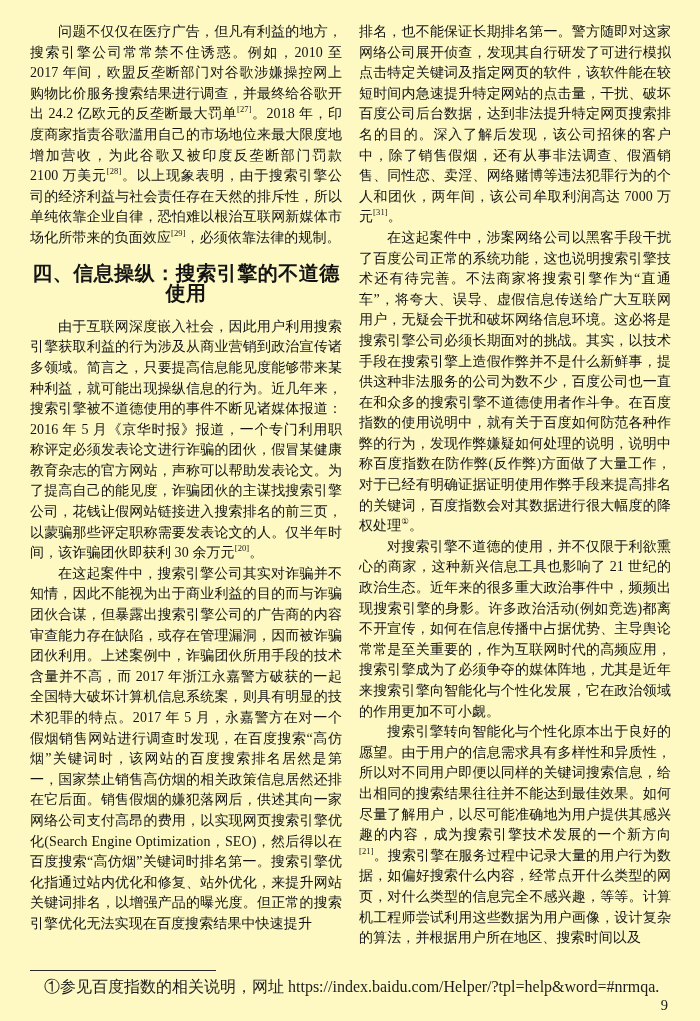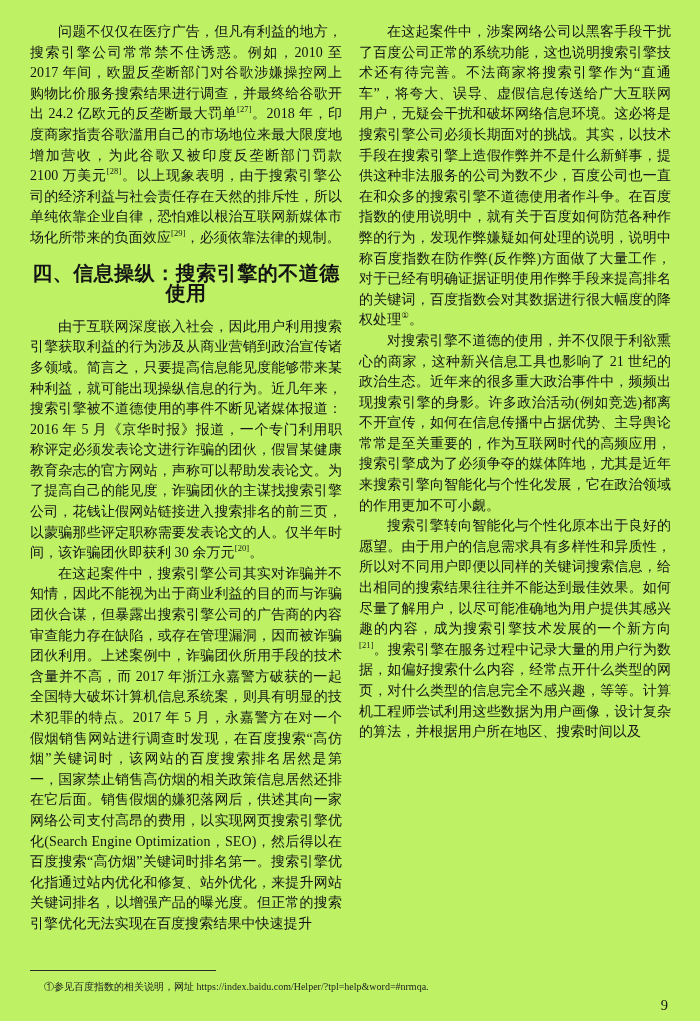--- a/index.html
+++ b/index.html
@@ -5,21 +5,21 @@
   html, body {
     margin: 0;
     padding: 0;
     overflow: hidden;
     background: #f4f4f2;
   }
   .page {
     position: relative;
     width: 700px;
     height: 1021px;
-    background: #bef264;
+    background: #fef9c3;
     font-family: "Liberation Serif", "DejaVu Serif", serif;
     color: #141414;
     overflow: hidden;
   }
   .columns {
     position: absolute;
     top: 22px;
     left: 30px;
     display: flex;
     gap: 17px;
@@ -54,21 +54,21 @@
     left: 30px;
     bottom: 50px;
     width: 186px;
     border-top: 1.3px solid #2a2a2a;
   }
   .footnote {
     position: absolute;
     left: 30px;
     bottom: 26px;
     width: 640px;
-    font-size: 10px;
+    font-size: 16px;
     line-height: 17px;
     padding-left: 14px;
     color: #1c1c1c;
   }
   .page-number {
     position: absolute;
     right: 32px;
     bottom: 7px;
     font-size: 14.5px;
     color: #141414;
@@ -79,20 +79,21 @@
 
 <div class="page">
   <div class="columns">
     <div class="col">
         <p class="para indent">问题不仅仅在医疗广告，但凡有利益的地方，搜索引擎公司常常禁不住诱惑。例如，2010 至 2017 年间，欧盟反垄断部门对谷歌涉嫌操控网上购物比价服务搜索结果进行调查，并最终给谷歌开出 24.2 亿欧元的反垄断最大罚单<sup class="cite">[27]</sup>。2018 年，印度商家指责谷歌滥用自己的市场地位来最大限度地增加营收，为此谷歌又被印度反垄断部门罚款 2100 万美元<sup class="cite">[28]</sup>。以上现象表明，由于搜索引擎公司的经济利益与社会责任存在天然的排斥性，所以单纯依靠企业自律，恐怕难以根治互联网新媒体市场化所带来的负面效应<sup class="cite">[29]</sup>，必须依靠法律的规制。</p>
         <h2 class="section">四、信息操纵：搜索引擎的不道德使用</h2>
         <p class="para indent">由于互联网深度嵌入社会，因此用户利用搜索引擎获取利益的行为涉及从商业营销到政治宣传诸多领域。简言之，只要提高信息能见度能够带来某种利益，就可能出现操纵信息的行为。近几年来，搜索引擎被不道德使用的事件不断见诸媒体报道：2016 年 5 月《京华时报》报道，一个专门利用职称评定必须发表论文进行诈骗的团伙，假冒某健康教育杂志的官方网站，声称可以帮助发表论文。为了提高自己的能见度，诈骗团伙的主谋找搜索引擎公司，花钱让假网站链接进入搜索排名的前三页，以蒙骗那些评定职称需要发表论文的人。仅半年时间，该诈骗团伙即获利 30 余万元<sup class="cite">[20]</sup>。</p>
         <p class="para indent">在这起案件中，搜索引擎公司其实对诈骗并不知情，因此不能视为出于商业利益的目的而与诈骗团伙合谋，但暴露出搜索引擎公司的广告商的内容审查能力存在缺陷，或存在管理漏洞，因而被诈骗团伙利用。上述案例中，诈骗团伙所用手段的技术含量并不高，而 2017 年浙江永嘉警方破获的一起全国特大破坏计算机信息系统案，则具有明显的技术犯罪的特点。2017 年 5 月，永嘉警方在对一个假烟销售网站进行调查时发现，在百度搜索“高仿烟”关键词时，该网站的百度搜索排名居然是第一，国家禁止销售高仿烟的相关政策信息居然还排在它后面。销售假烟的嫌犯落网后，供述其向一家网络公司支付高昂的费用，以实现网页搜索引擎优化(Search Engine Optimization，SEO)，然后得以在百度搜索“高仿烟”关键词时排名第一。搜索引擎优化指通过站内优化和修复、站外优化，来提升网站关键词排名，以增强产品的曝光度。但正常的搜索引擎优化无法实现在百度搜索结果中快速提升</p>
       </div>
     <div class="col">
+        <p class="para">排名，也不能保证长期排名第一。警方随即对这家网络公司展开侦查，发现其自行研发了可进行模拟点击特定关键词及指定网页的软件，该软件能在较短时间内急速提升特定网站的点击量，干扰、破坏百度公司后台数据，达到非法提升特定网页搜索排名的目的。深入了解后发现，该公司招徕的客户中，除了销售假烟，还有从事非法调查、假酒销售、同性恋、卖淫、网络赌博等违法犯罪行为的个人和团伙，两年间，该公司牟取利润高达 7000 万元<sup class="cite">[31]</sup>。</p>
         <p class="para indent">在这起案件中，涉案网络公司以黑客手段干扰了百度公司正常的系统功能，这也说明搜索引擎技术还有待完善。不法商家将搜索引擎作为“直通车”，将夸大、误导、虚假信息传送给广大互联网用户，无疑会干扰和破坏网络信息环境。这必将是搜索引擎公司必须长期面对的挑战。其实，以技术手段在搜索引擎上造假作弊并不是什么新鲜事，提供这种非法服务的公司为数不少，百度公司也一直在和众多的搜索引擎不道德使用者作斗争。在百度指数的使用说明中，就有关于百度如何防范各种作弊的行为，发现作弊嫌疑如何处理的说明，说明中称百度指数在防作弊(反作弊)方面做了大量工作，对于已经有明确证据证明使用作弊手段来提高排名的关键词，百度指数会对其数据进行很大幅度的降权处理<sup class="cite">①</sup>。</p>
         <p class="para indent">对搜索引擎不道德的使用，并不仅限于利欲熏心的商家，这种新兴信息工具也影响了 21 世纪的政治生态。近年来的很多重大政治事件中，频频出现搜索引擎的身影。许多政治活动(例如竞选)都离不开宣传，如何在信息传播中占据优势、主导舆论常常是至关重要的，作为互联网时代的高频应用，搜索引擎成为了必须争夺的媒体阵地，尤其是近年来搜索引擎向智能化与个性化发展，它在政治领域的作用更加不可小觑。</p>
         <p class="para indent">搜索引擎转向智能化与个性化原本出于良好的愿望。由于用户的信息需求具有多样性和异质性，所以对不同用户即便以同样的关键词搜索信息，给出相同的搜索结果往往并不能达到最佳效果。如何尽量了解用户，以尽可能准确地为用户提供其感兴趣的内容，成为搜索引擎技术发展的一个新方向<sup class="cite">[21]</sup>。搜索引擎在服务过程中记录大量的用户行为数据，如偏好搜索什么内容，经常点开什么类型的网页，对什么类型的信息完全不感兴趣，等等。计算机工程师尝试利用这些数据为用户画像，设计复杂的算法，并根据用户所在地区、搜索时间以及</p>
       </div>
   </div>
 
   <div class="footnote-rule"></div>
 
   <div class="footnote"><span>①</span><span>参见百度指数的相关说明，网址 https://index.baidu.com/Helper/?tpl=help&amp;word=#nrmqa.</span></div>
 

